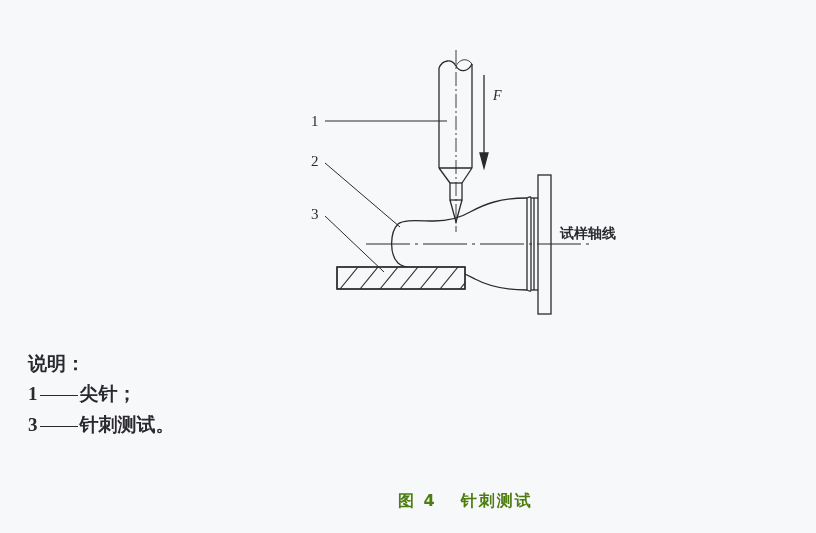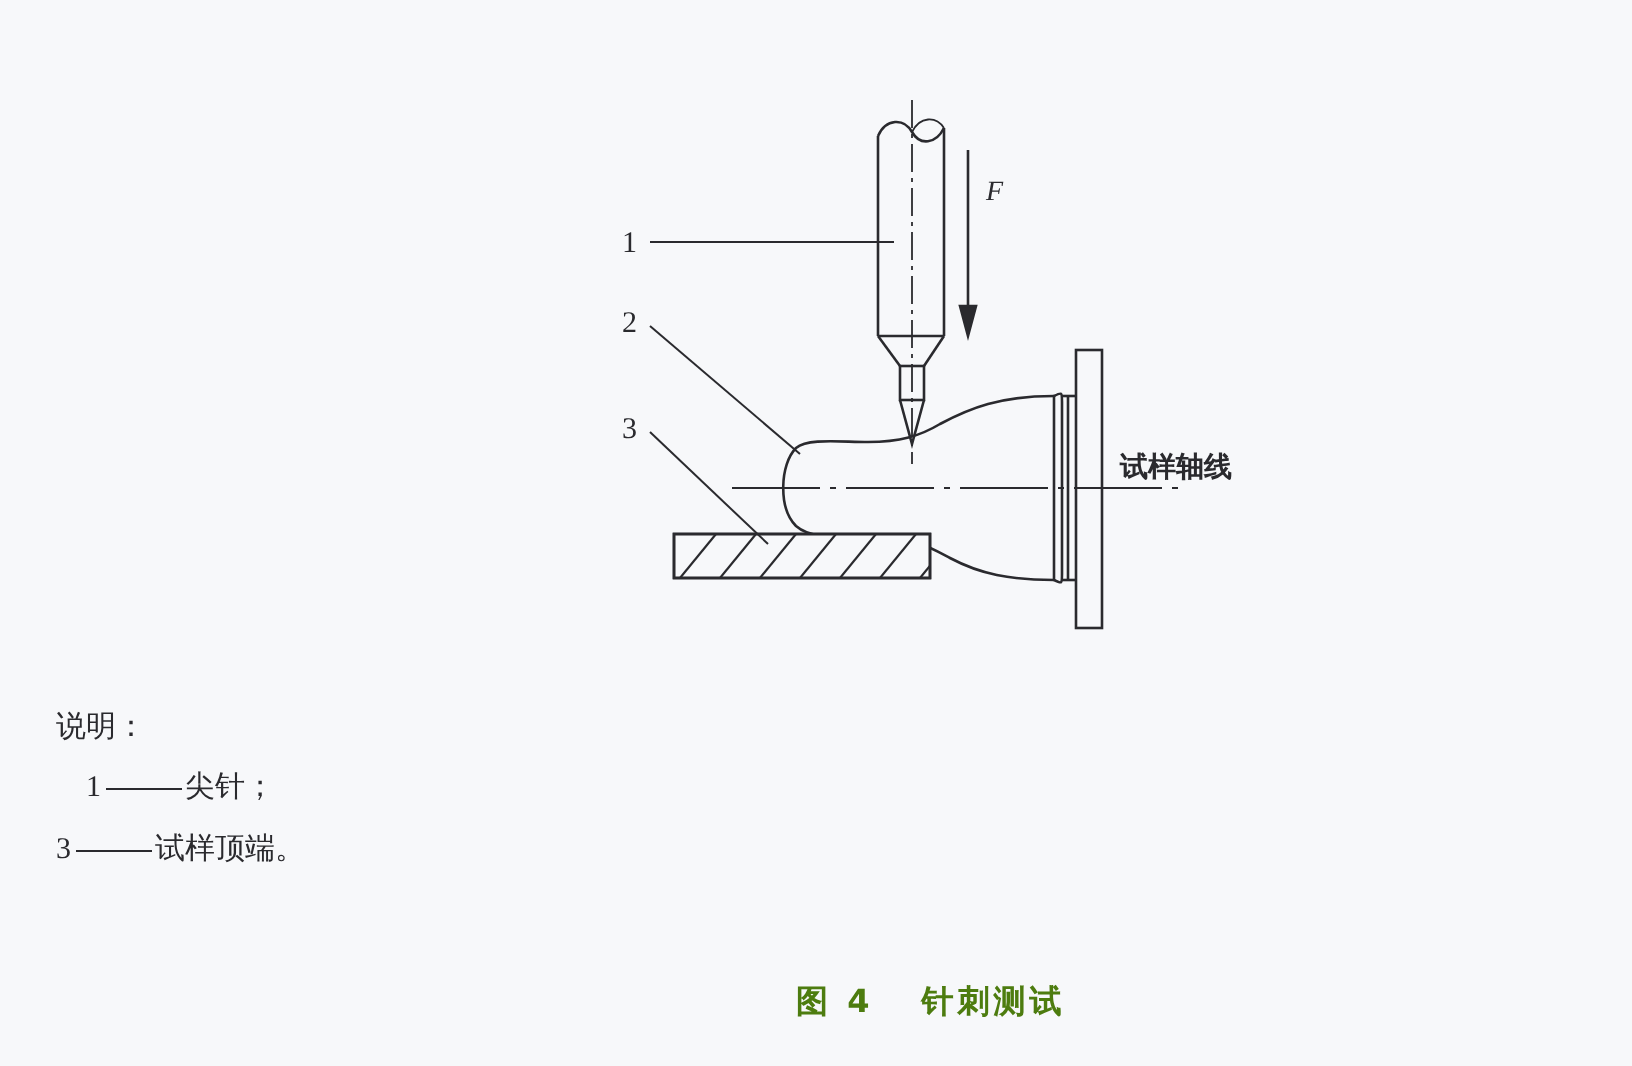--- a/index.html
+++ b/index.html
@@ -34,30 +34,30 @@
     .axis-label {
       font-family: "DejaVu Sans", "Liberation Sans", sans-serif;
       font-size: 14px;
       font-weight: bold;
       fill: #2a2a2e;
     }
     .legend {
       position: absolute;
       left: 28px;
       top: 348px;
-      font-size: 15px;
+      font-size: 19px;
       line-height: 30px;
+      font-weight: bold;
     }
     .legend .title {
       display: block;
     }
     .legend .item {
       display: block;
       white-space: nowrap;
-      text-align: center;
     }
     .legend .num {
       font-family: "Liberation Serif", "DejaVu Serif", serif;
     }
     .legend .dash {
       display: inline-block;
       width: 38px;
       height: 1px;
       background: #2a2a2e;
       vertical-align: middle;
@@ -159,19 +159,19 @@
   <text class="force-label" x="493" y="100">F</text>
   <text class="axis-label" x="560" y="238">试样轴线</text>
 </svg>
 
 <div class="legend">
   <span class="title">说明：</span>
   <span class="item">
     <span class="num">1</span><span class="dash"></span><span>尖针；</span>
   </span>
   <span class="item">
-    <span class="num">3</span><span class="dash"></span><span>试样顶端。</span>
+    <span class="num">3</span><span class="dash"></span><span>针刺测试。</span>
   </span>
 </div>
 
 <div class="caption">
   <span class="fig-no">图 4</span><span>针刺测试</span>
 </div>
 
 </body></html>

